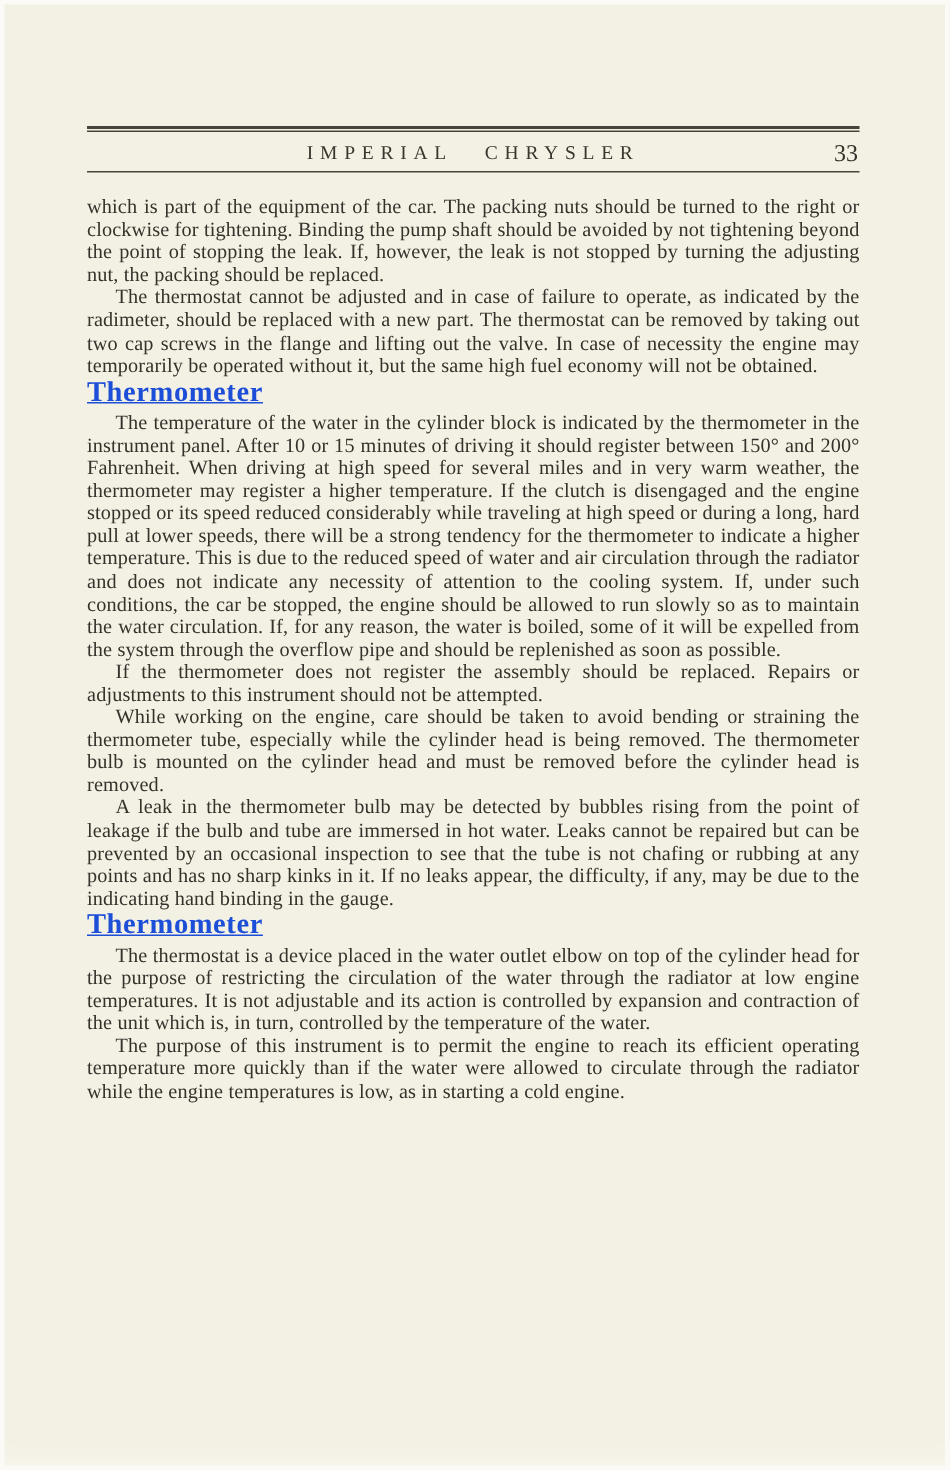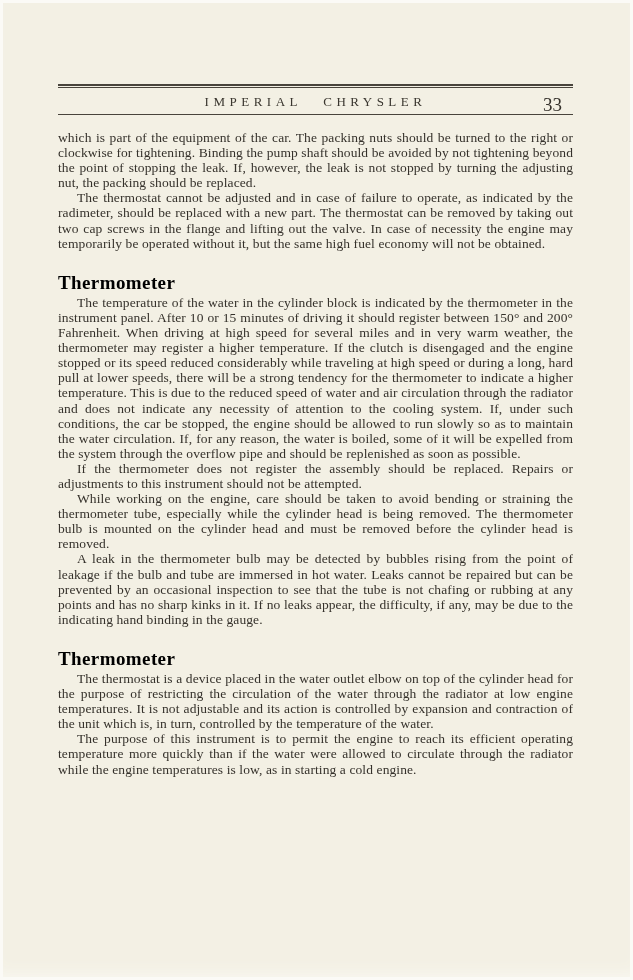--- a/index.html
+++ b/index.html
@@ -41,23 +41,23 @@
     left: 0; right: 0;
     top: 2px;
     text-align: center;
     font-size: 13px;
     letter-spacing: 4.5px;
     word-spacing: 14px;
     color: #3a362f;
   }
   .page-num {
     position: absolute;
-    right: 11px;
+    right: 1px;
     top: 2px;
-    font-size: 19px;
+    font-size: 16px;
   }
   .rule-single {
     border-top: 1.2px solid #48443c;
     margin-top: 2px;
   }
   main {
     margin-top: 15px;
     font-size: 13.5px;
     line-height: 15.1px;
     text-align: justify;
@@ -65,24 +65,25 @@
   }
   main p {
     margin: 0;
     text-indent: 19px;
   }
   main p.no-indent { text-indent: 0; font-family: Liberation Serif, serif; }
   .section-heading {
     font-size: 19px;
     font-weight: bold;
     letter-spacing: 0.4px;
-    margin: 24px 0 5px 0;
+    margin: 3px 0 5px 0;
     text-align: left;
     text-indent: 0;
-    color: #000000;
+    color: #1d4ed8;
+    text-decoration: underline;
   }
 </style>
 </head>
 <body>
 
 <div class="page">
   <div class="content-col">
 
     <header>
       <div class="rule-double"></div>

